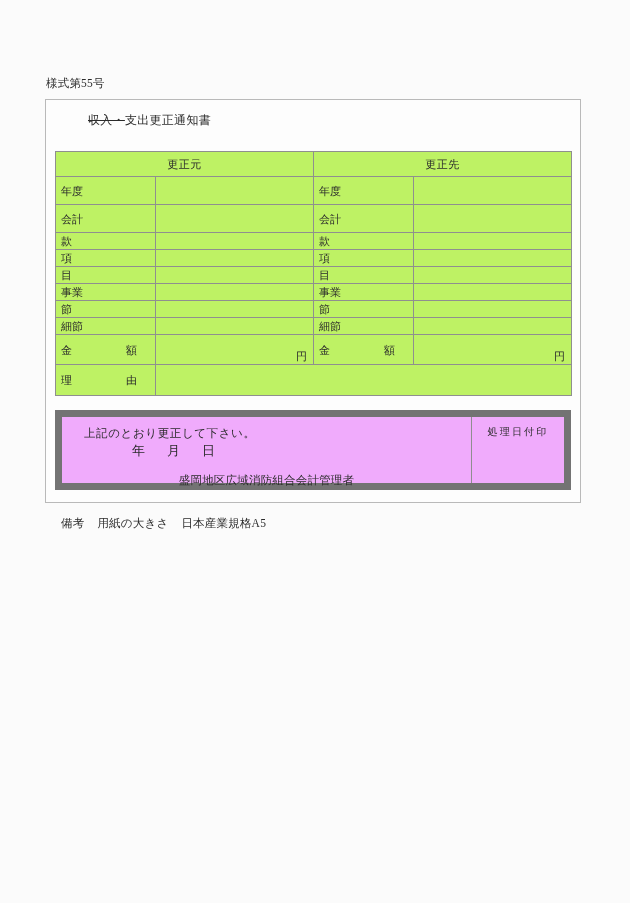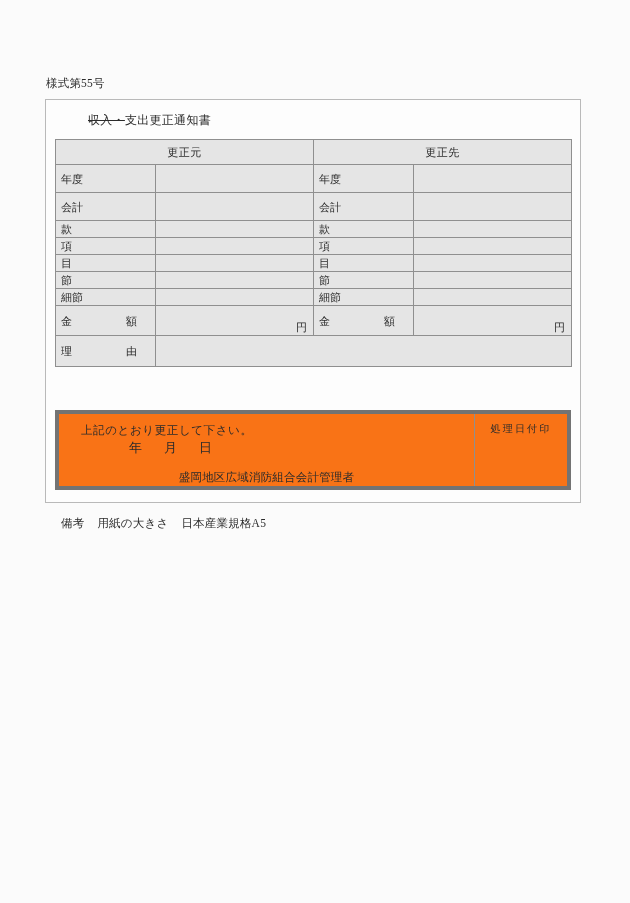--- a/index.html
+++ b/index.html
@@ -53,26 +53,26 @@
   .struck {
     text-decoration: line-through;
     text-decoration-color: #2b2b2b;
     text-decoration-thickness: 1px;
   }
 
   
   .main-table {
     position: absolute;
     left: 55px;
-    top: 139px;
+    top: 151px;
     width: 516px;
     border-collapse: collapse;
     table-layout: fixed;
     font-size: 11px;
-    background: #e5e5e5;
+    background: #bef264;
   }
   .main-table td {
     border: 1px solid #8f8f8f;
     padding: 0 5px;
     vertical-align: middle;
     line-height: 14px;
     font-size: 11px;
   }
 
   col.c-label  { width: 100px; }
@@ -105,23 +105,23 @@
   .row-amount td { height: 29px; }
   .row-reason td { height: 30px; }
 
   
   .footer-block {
     position: absolute;
     left: 55px;
     top: 410px;
     width: 516px;
     height: 80px;
-    border: 4px solid #737373;
+    border: 7px solid #737373;
     box-sizing: border-box;
-    background: #f97316;
+    background: #f0abfc;
   }
   .footer-main {
     position: absolute;
     left: 0;
     top: 0;
     right: 92px;
     bottom: 0;
     border-right: 1px solid #8f8f8f;
   }
   .footer-line1 {
@@ -235,20 +235,26 @@
       <td></td>
     </tr>
 
     <tr class="row-slim">
       <td>目</td>
       <td></td>
       <td>目</td>
       <td></td>
     </tr>
 
+    <tr class="row-slim">
+      <td>事業</td>
+      <td></td>
+      <td>事業</td>
+      <td></td>
+    </tr>
 
     <tr class="row-slim">
       <td>節</td>
       <td></td>
       <td>節</td>
       <td></td>
     </tr>
 
     <tr class="row-slim">
       <td>細節</td>

